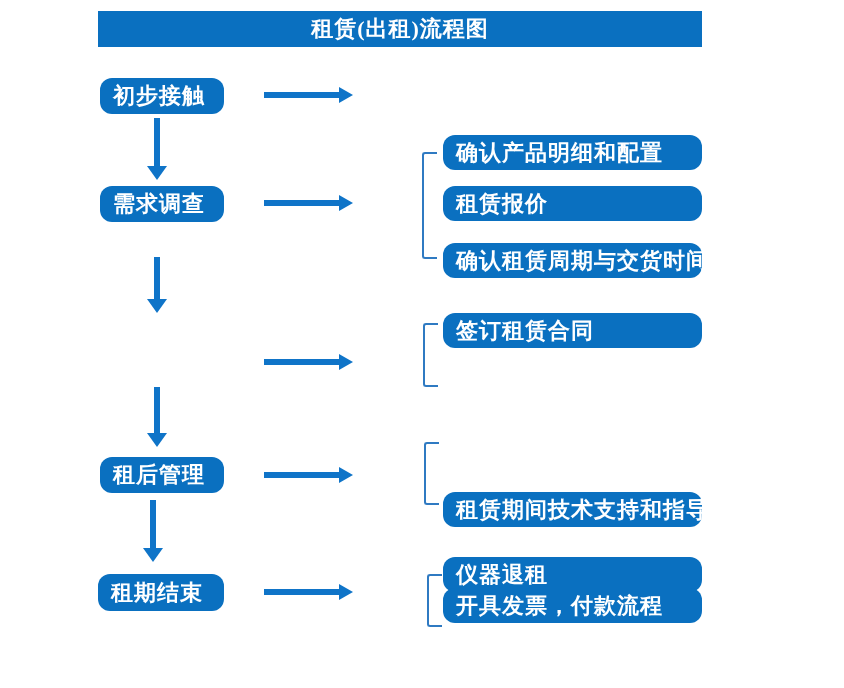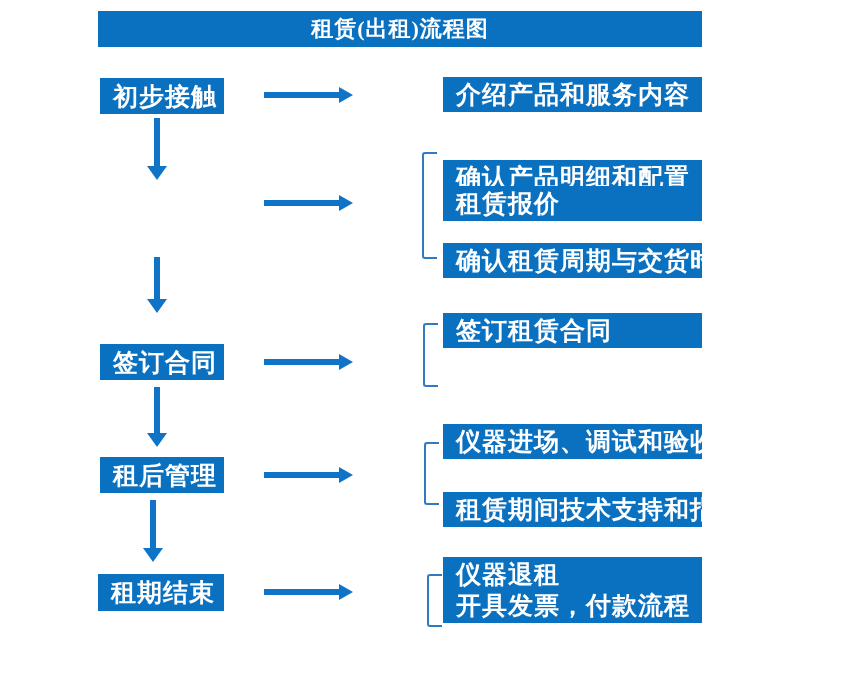--- a/index.html
+++ b/index.html
@@ -23,23 +23,24 @@
     color: var(--text-color, #ffffff);
     display: flex; align-items: center; justify-content: center;
     font-size: 22px; font-weight: bold;
     letter-spacing: 1px;
   }
   .box {
     position: absolute;
     background: var(--box-blue, #0a70c0);
     color: var(--text-color, #ffffff);
     display: flex; align-items: center;
-    font-size: 25px; font-weight: bold;
+    font-size: 22px; font-weight: bold;
     white-space: nowrap;
     letter-spacing: 1px;
+    border-radius: 12px;
   }
   .step { padding-left: 13px; }
   .detail { left: 443px; width: 246px; height: 35px; padding-left: 13px; }
 
   
   .h-arrow { position: absolute; width: 89px; height: 16px; }
   .h-arrow .shaft {
     position: absolute; left: 0; top: 5px; right: 12px; height: 6px;
     background: var(--arrow-blue, #0f74c8);
   }
@@ -79,21 +80,21 @@
 </head>
 <body>
 
 <div class="canvas">
 
   <div class="title-bar">
     <span>租赁(出租)流程图</span>
   </div>
 
   <div class="box step" style="left:100px; top:78px; width:111px; height:36px;">初步接触</div>
-  <div class="box step" style="left:100px; top:344px; width:111px; height:36px;">签订合同</div>
+  <div class="box step" style="left:100px; top:186px; width:111px; height:36px;">需求调查</div>
   <div class="box step" style="left:100px; top:457px; width:111px; height:36px;">租后管理</div>
   <div class="box step" style="left:98px; top:574px; width:113px; height:37px;">租期结束</div>
 
   <div class="v-arrow" style="left:147px; top:118px; height:62px;">
     <div class="shaft"></div>
     <div class="head"></div>
   </div>
   <div class="v-arrow" style="left:147px; top:257px; height:56px;">
     <div class="shaft"></div>
     <div class="head"></div>
@@ -126,27 +127,25 @@
   <div class="h-arrow" style="left:264px; top:584px;">
     <div class="shaft"></div>
     <div class="head"></div>
   </div>
 
   <div class="bracket" style="left:422px; top:152px; height:103px;"></div>
   <div class="bracket" style="left:423px; top:323px; height:60px;"></div>
   <div class="bracket" style="left:424px; top:442px; height:59px;"></div>
   <div class="bracket" style="left:427px; top:574px; height:49px;"></div>
 
-  <div class="box detail" style="top:77px;">介绍产品和服务内容</div>
 
-  <div class="box detail" style="top:135px;margin-top:25px;">确认产品明细和配置</div>
+  <div class="box detail" style="top:135px;">确认产品明细和配置</div>
   <div class="box detail" style="top:186px;">租赁报价</div>
   <div class="box detail" style="top:243px;">确认租赁周期与交货时间</div>
 
   <div class="box detail" style="top:313px;">签订租赁合同</div>
 
-  <div class="box detail" style="top:424px;">仪器进场、调试和验收</div>
   <div class="box detail" style="top:492px;">租赁期间技术支持和指导</div>
 
   <div class="box detail" style="top:557px;">仪器退租</div>
   <div class="box detail" style="top:588px;">开具发票，付款流程</div>
 
 </div>
 
 </body></html>

